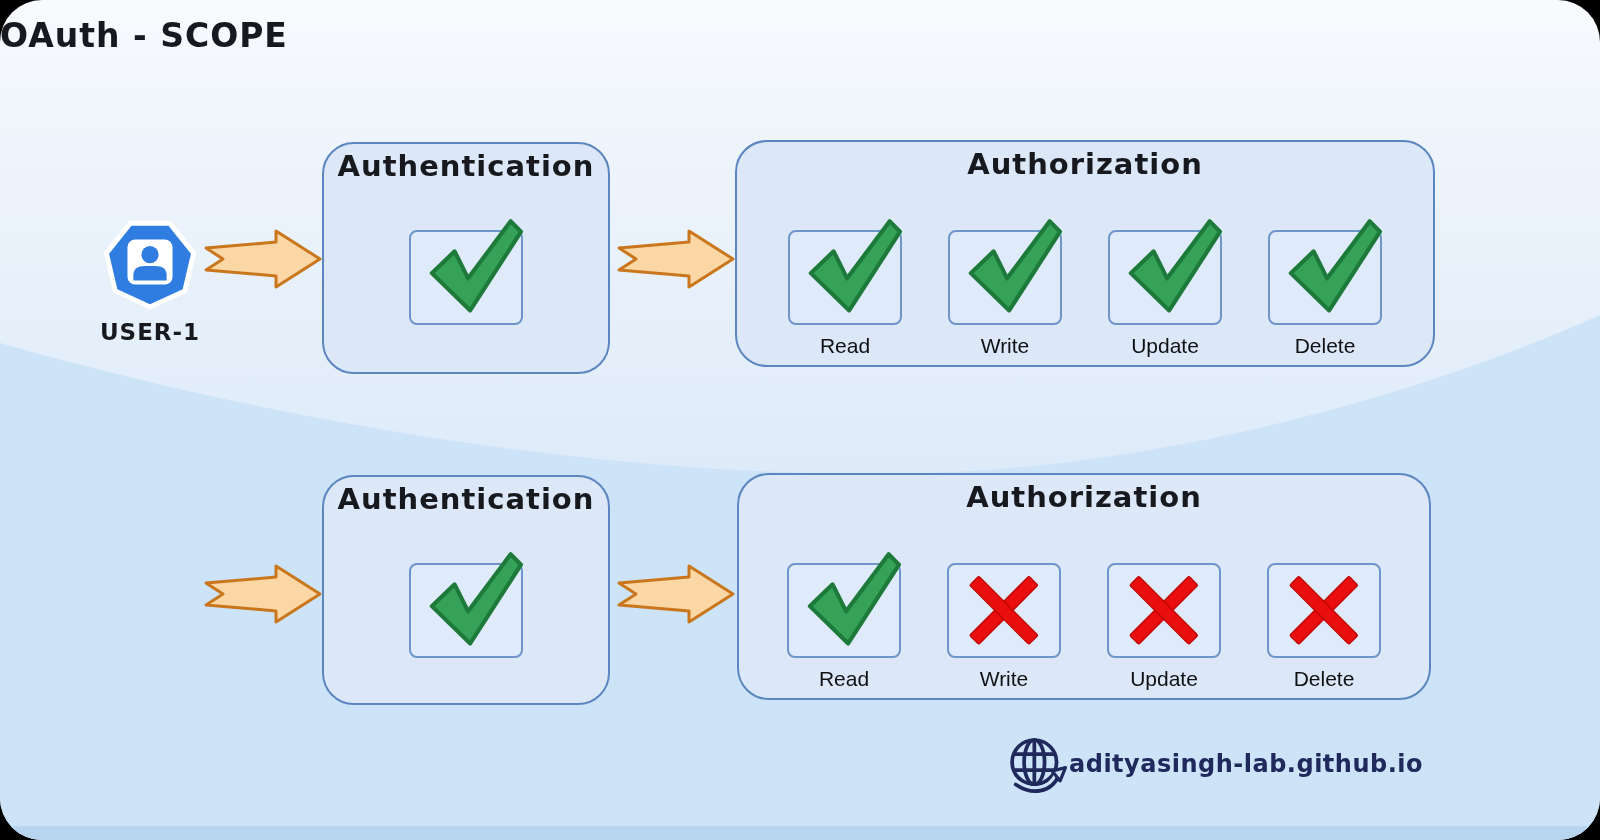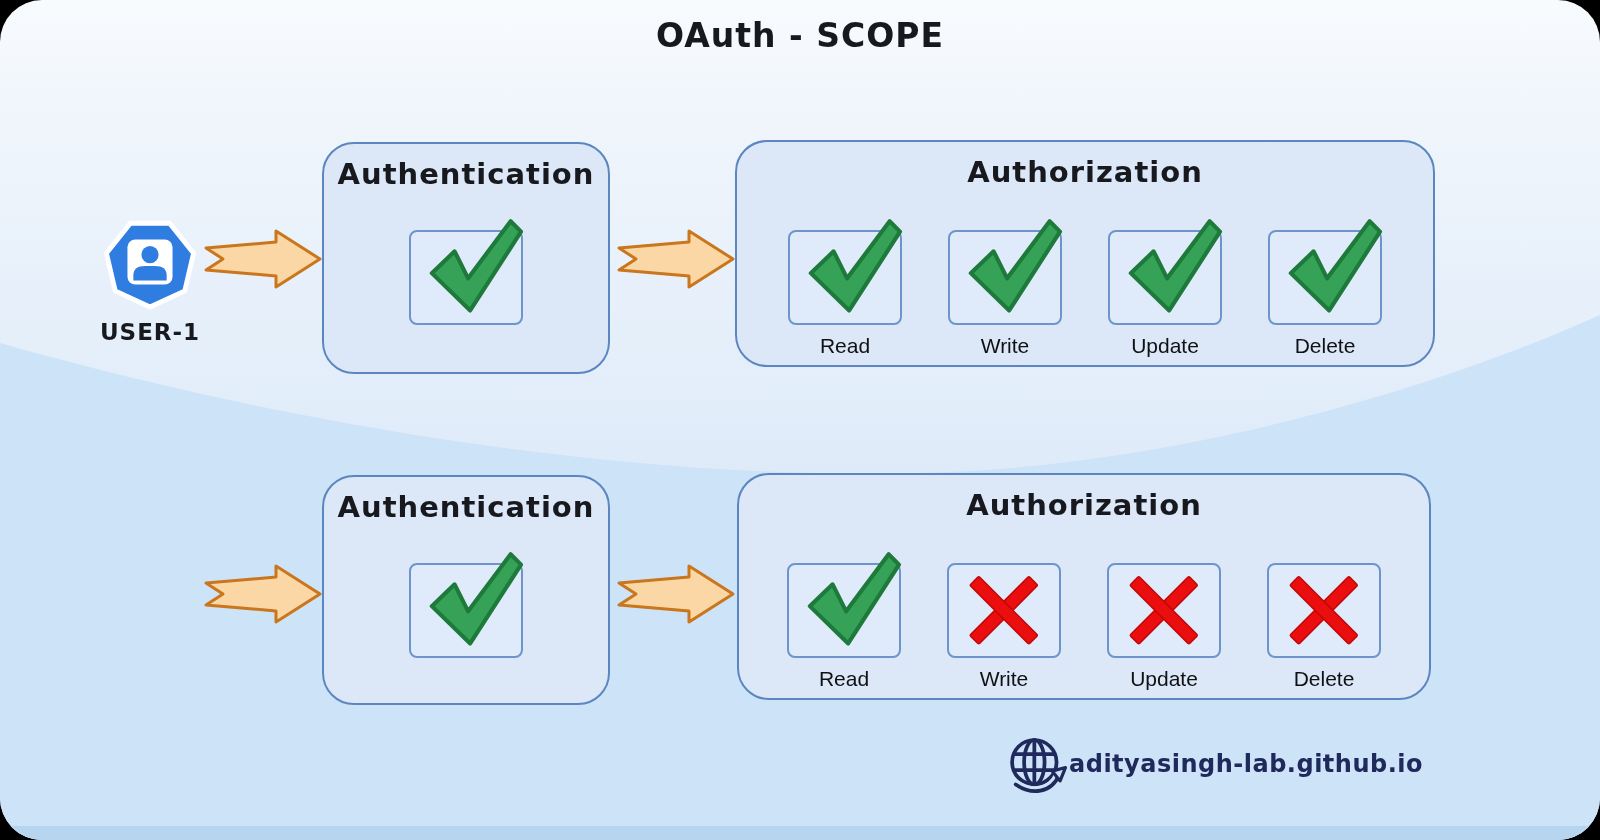--- a/index.html
+++ b/index.html
@@ -7,39 +7,39 @@
     position:relative;
     width:1600px;height:840px;
     border-radius:42px;
     overflow:hidden;
     background:linear-gradient(180deg,#f8fbfe 0%,#eef4fb 18%,#e3eefa 45%,#dce9f8 60%);
     font-family:"DejaVu Sans",sans-serif;
   }
   .bg-wave{position:absolute;left:0;top:0;width:1600px;height:840px;pointer-events:none;}
   .slide-title{
     position:absolute;left:0;top:16px;width:1600px;
-    text-align:center;font-size:33px;font-weight:600;color:#17191f;
+    font-size:33px;font-weight:600;color:#17191f;
     letter-spacing:1px;
   }
   
   .user-wrap{position:absolute;width:120px;text-align:center;}
   .user-wrap .user-svg{width:98px;height:100px;display:block;margin:0 auto;}
   .user-label{margin-top:8px;font-size:23px;font-weight:600;color:#17191f;letter-spacing:1px;}
   
   .flow-arrow{position:absolute;width:120px;height:64px;}
   
   .big-box{
     position:absolute;
     background:#dce8f7;
     border:2px solid #5b86c0;
     border-radius:32px;
     box-sizing:border-box;
   }
   .box-heading{
-    margin-top:13px;text-align:center;
+    margin-top:5px;text-align:center;
     font-size:29px;font-weight:600;color:#17191f;letter-spacing:1px;
   }
   .checkbox{
     position:relative;
     width:114px;height:95px;
     background:#dfeafa;
     border:2px solid #6d95cb;
     border-radius:8px;
     box-sizing:border-box;
   }

